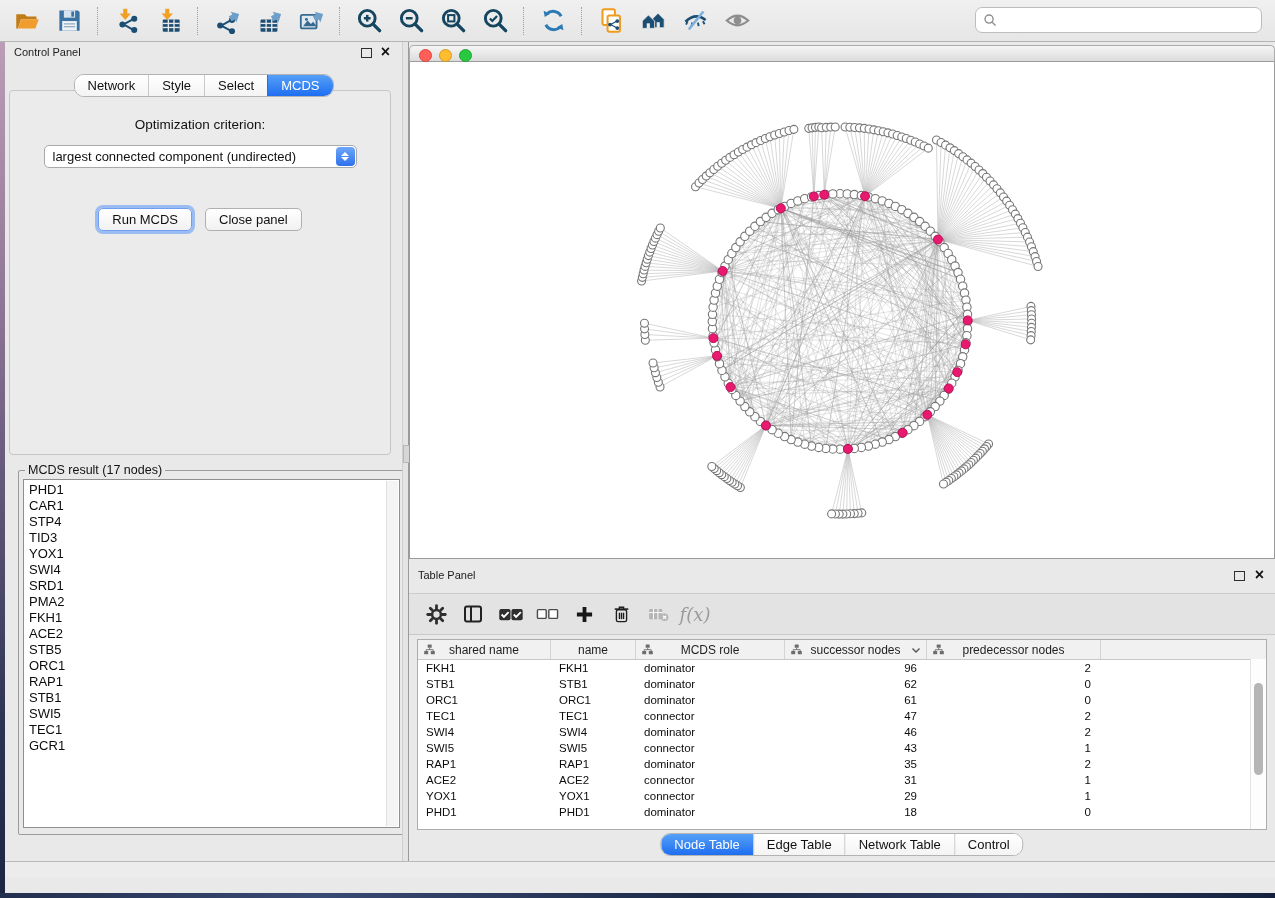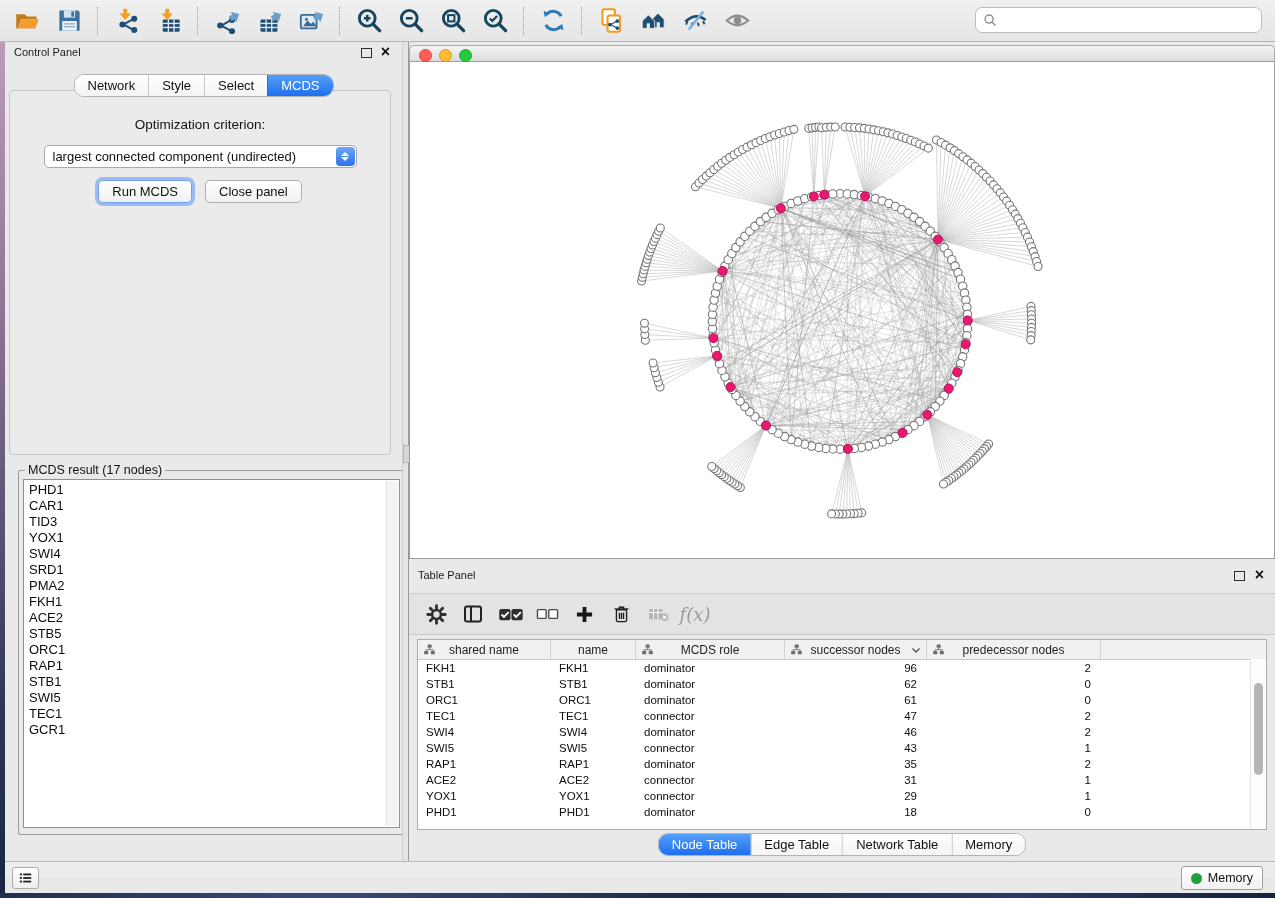--- a/index.html
+++ b/index.html
@@ -100,21 +100,21 @@
   .tbl-tabs{position:absolute;left:50%;top:268px;transform:translateX(-50%);}
 
   
   .statusbar{position:absolute;left:5px;top:861px;width:1270px;height:16px;background:#ececec;border-top:1px solid #b9b9b9;box-sizing:border-box;}
   .list-btn{position:absolute;left:7px;top:5px;width:27px;height:22px;background:linear-gradient(#fdfdfd,#efefef);
     border:1px solid #ababab;border-radius:3px;display:flex;align-items:center;justify-content:center;}
   .mem-btn{position:absolute;right:12px;top:4px;height:24px;padding:0 9px;display:flex;align-items:center;gap:6px;
     background:linear-gradient(#ffffff,#f2f2f2);border:1px solid #9f9f9f;border-radius:3px;font-size:12.5px;color:#111;
     font-family:"Liberation Sans",sans-serif;}
   .mem-dot{width:11px;height:11px;border-radius:50%;background:#1fa23c;display:inline-block;}
-  button{cursor:default;}
+  button{cursor:default;margin-top:28px;}
 </style>
 </head>
 <body>
 
 <div class="screen">
 
   <div class="toolbar">
     <div style="display:flex;align-items:center;" id="main-toolbar-icons">
         <div class="tb-btn">
           <svg viewBox="0 0 24 24">
@@ -323,20 +323,21 @@
       <div class="btn-row">
         <button class="mac-btn focused">Run MCDS</button>
         <button class="mac-btn">Close panel</button>
       </div>
     </div>
     <fieldset class="result">
       <legend>MCDS result (17 nodes)</legend>
       <div class="result-list" id="mcds-list">
           <div class="mcds-node">PHD1</div>
           <div class="mcds-node">CAR1</div>
+          <div class="mcds-node">STP4</div>
           <div class="mcds-node">TID3</div>
           <div class="mcds-node">YOX1</div>
           <div class="mcds-node">SWI4</div>
           <div class="mcds-node">SRD1</div>
           <div class="mcds-node">PMA2</div>
           <div class="mcds-node">FKH1</div>
           <div class="mcds-node">ACE2</div>
           <div class="mcds-node">STB5</div>
           <div class="mcds-node">ORC1</div>
           <div class="mcds-node">RAP1</div>
@@ -1477,21 +1478,21 @@
         </div>
       <div class="tbl-scroll">
           <div class="thumb"></div>
         </div>
     </div>
     <div class="tbl-tabs">
         <div class="tabgrp" id="tbl-tabgrp">
           <div class="tab active">Node Table</div>
           <div class="tab">Edge Table</div>
           <div class="tab">Network Table</div>
-          <div class="tab">Memory</div>
+          <div class="tab">Control</div>
         </div>
       </div>
   </div>
 
   <div class="statusbar">
     <button class="list-btn">
       <svg width="16" height="14" viewBox="0 0 16 14">
         <g fill="#222">
           <rect x="1" y="1.5" width="2.6" height="2.2"></rect>
             <rect x="5.2" y="1.5" width="9.8" height="2.2"></rect>

